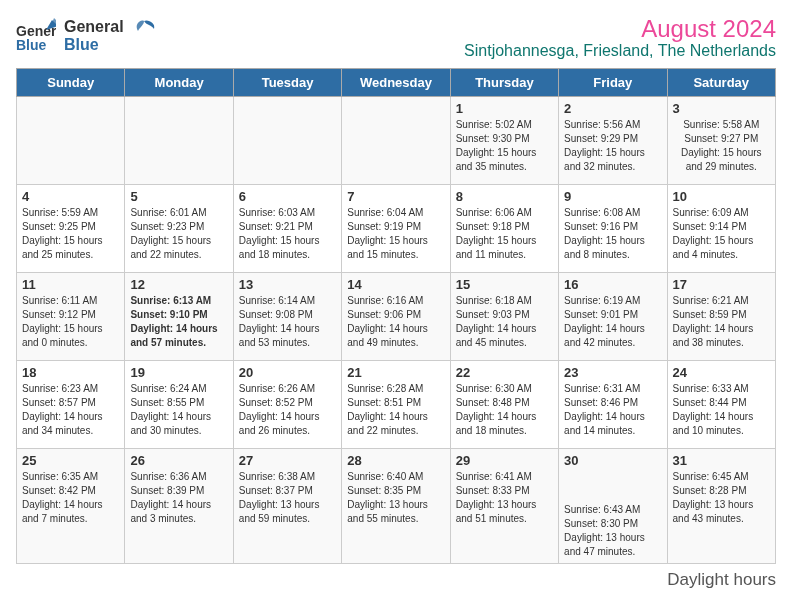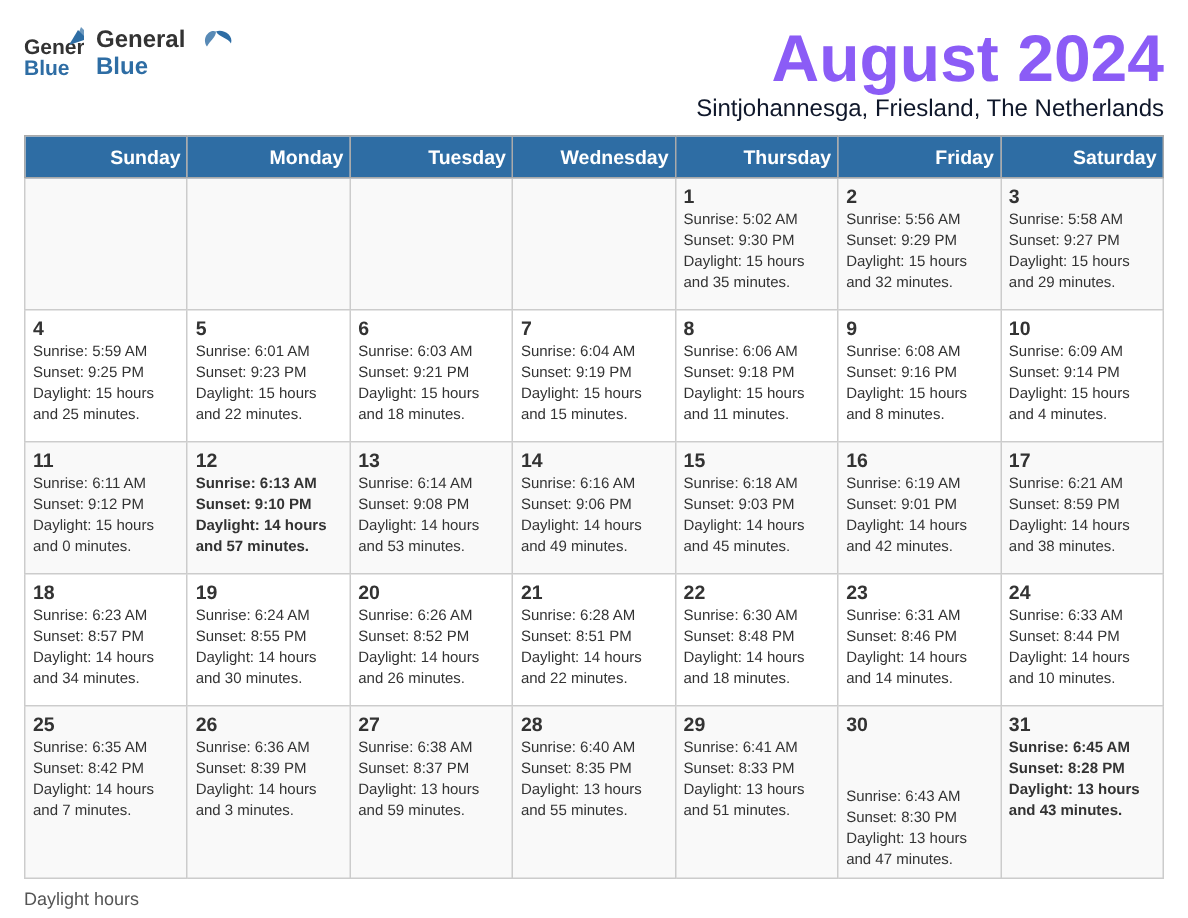--- a/index.html
+++ b/index.html
@@ -18,42 +18,42 @@
     }
     .logo {
       display: flex;
       align-items: center;
       gap: 4px;
     }
     .title-area {
       text-align: right;
     }
     .month-year {
-      font-size: 44px;
-      font-weight: bold;
-      color: #8b5cf6;
+      font-size: 24px;
+      font-weight: normal;
+      color: #ec4899;
       line-height: 1.1;
     }
     .location {
       font-size: 16px;
-      color: #0f172a;
+      color: #0f766e;
       font-weight: normal;
     }
     table {
       width: 100%;
       border-collapse: collapse;
       table-layout: fixed;
     }
     thead tr th {
       background-color: #2e6da4;
       color: #fff;
       font-size: 13px;
       font-weight: bold;
       padding: 6px 4px;
-      text-align: right;
+      text-align: center;
       border: 1px solid #aaa;
     }
     tbody tr td {
       border: 1px solid #ccc;
       vertical-align: top;
       padding: 4px 5px;
       font-size: 10.5px;
       color: #333;
       height: 88px;
       background: #fff;
@@ -65,24 +65,24 @@
       font-weight: bold;
       font-size: 13px;
       display: block;
       margin-bottom: 2px;
     }
     .cell-content {
       font-size: 10px;
       line-height: 1.4;
     }
     .footer-note {
-      font-size: 12px;
+      font-size: 17px;
       color: #555;
       margin-top: 6px;
-      text-align: left;
+      text-align: right;
     }
   </style>
 </head>
 <body>
 
 <div class="header-area">
   <div class="logo">
     <svg width="40" height="40" viewBox="0 0 40 40">
       <text x="0" y="20" font-size="14" font-weight="bold" fill="#333">General</text>
       <text x="0" y="34" font-size="14" font-weight="bold" fill="#2e6da4">Blue</text>
@@ -131,21 +131,21 @@
         </td>
         <td>
           <span class="day-num">2</span>
           <div class="cell-content" style="white-space: pre-line;">Sunrise: 5:56 AM
 Sunset: 9:29 PM
 Daylight: 15 hours
 and 32 minutes.</div>
         </td>
         <td>
           <span class="day-num">3</span>
-          <div class="cell-content" style="white-space: pre-line;">Sunrise: 5:58 AM
+          <div class="cell-content" style="white-space: pre-line; text-align: center;">Sunrise: 5:58 AM
 Sunset: 9:27 PM
 Daylight: 15 hours
 and 29 minutes.</div>
         </td>
       </tr>
       <tr>
         <td>
           <span class="day-num">4</span>
           <div class="cell-content" style="white-space: pre-line;">Sunrise: 5:59 AM
 Sunset: 9:25 PM
@@ -335,21 +335,21 @@
         </td>
         <td>
           <span class="day-num">30</span>
           <div class="cell-content" style="white-space: pre-line; margin-top: 35px;">Sunrise: 6:43 AM
 Sunset: 8:30 PM
 Daylight: 13 hours
 and 47 minutes.</div>
         </td>
         <td>
           <span class="day-num">31</span>
-          <div class="cell-content" style="white-space: pre-line; font-weight: bold;">Sunrise: 6:45 AM
+          <div class="cell-content" style="white-space: pre-line;">Sunrise: 6:45 AM
 Sunset: 8:28 PM
 Daylight: 13 hours
 and 43 minutes.</div>
         </td>
       </tr>
     </tbody>
 </table>
 
 <div class="footer-note">Daylight hours</div>
 

